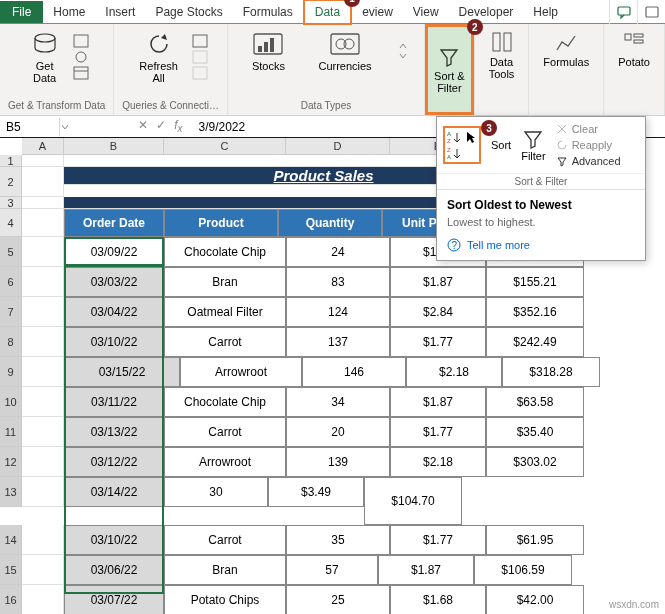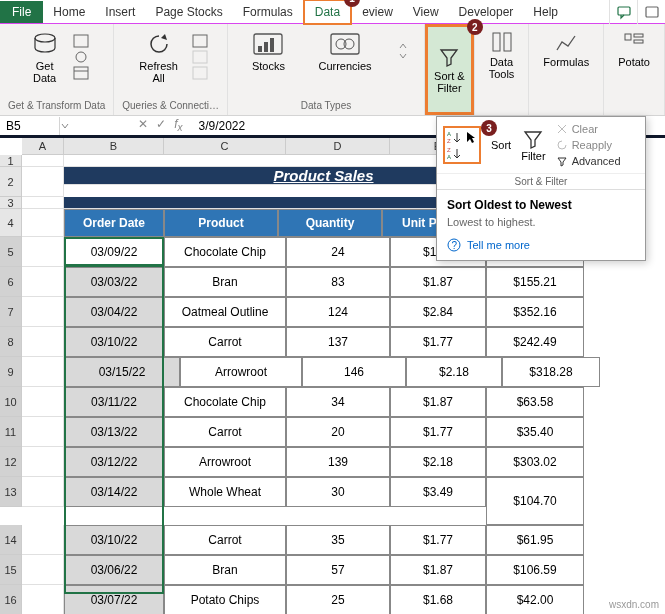--- a/index.html
+++ b/index.html
@@ -14,21 +14,21 @@
 .ribbon { display: flex; height: 92px; border-bottom: 1px solid #d4d4d4; background: #f3f2f1; }
 .ribbon-group { display: flex; flex-direction: column; align-items: center; padding: 4px 8px; border-right: 1px solid #e1e1e1; justify-content: space-between; }
 .ribbon-group-label { font-size: 10px; color: #666; margin-top: 2px; white-space: nowrap; }
 .ribbon-btns { display: flex; gap: 4px; align-items: center; }
 .big-btn { display: flex; flex-direction: column; align-items: center; padding: 2px 6px; font-size: 11px; text-align: center; gap: 2px; cursor: pointer; }
 .big-btn.highlight { border: 3px solid #ed7d31; background: #d4e8d4; position: relative; }
 .small-icons { display: flex; flex-direction: column; gap: 2px; margin-left: 4px; }
 
 svg { display: block; }
 
-.formula-bar { display: flex; align-items: center; height: 22px; border-bottom: 3px solid #0f172a; font-size: 12px; }
+.formula-bar { display: flex; align-items: center; height: 22px; border-bottom: 1px solid #0f172a; font-size: 12px; }
 .name-box { width: 60px; padding: 2px 6px; border-right: 1px solid #d4d4d4; }
 .fb-icons { display: flex; gap: 8px; padding: 0 8px; color: #888; }
 .fb-content { padding: 2px 8px; flex: 1; }
 .col-headers { display: flex; margin-left: 22px; }
 .col-h { background: #e6e6e6; border-right: 1px solid #ccc; border-bottom: 1px solid #ccc; text-align: center; font-size: 11px; padding: 2px 0; color: #333; }
 .row-h { width: 22px; background: #e6e6e6; border-right: 1px solid #ccc; border-bottom: 1px solid #ccc; text-align: center; font-size: 11px; color: #333; display: flex; align-items: center; justify-content: center; }
 .row-h.sel { background: #d2d2d2; }
 .grid-body { display: flex; flex-direction: column; }
 .grid-row { display: flex; }
 
@@ -288,21 +288,21 @@
           <div class="cell date-cell" style="width:100px;height:30px">03/03/22</div>
           <div class="cell data-cell" style="width:122px;height:30px">Bran</div>
           <div class="cell data-cell" style="width:104px;height:30px">83</div>
           <div class="cell data-cell" style="width:96px;height:30px">$1.87</div>
           <div class="cell data-cell" style="width:98px;height:30px">$155.21</div>
         </div>
         <div class="grid-row">
           <div class="row-h sel" style="height:30px">7</div>
           <div class="cell" style="width:42px;height:30px"></div>
           <div class="cell date-cell" style="width:100px;height:30px">03/04/22</div>
-          <div class="cell data-cell" style="width:122px;height:30px">Oatmeal Outline</div>
+          <div class="cell data-cell" style="width:122px;height:30px">Oatmeal Filter</div>
           <div class="cell data-cell" style="width:104px;height:30px">124</div>
           <div class="cell data-cell" style="width:96px;height:30px">$2.84</div>
           <div class="cell data-cell" style="width:98px;height:30px">$352.16</div>
         </div>
         <div class="grid-row">
           <div class="row-h sel" style="height:30px">8</div>
           <div class="cell" style="width:42px;height:30px"></div>
           <div class="cell date-cell" style="width:100px;height:30px">03/10/22</div>
           <div class="cell data-cell" style="width:122px;height:30px">Carrot</div>
           <div class="cell data-cell" style="width:104px;height:30px">137</div>
@@ -342,40 +342,39 @@
           <div class="cell date-cell" style="width:100px;height:30px">03/12/22</div>
           <div class="cell data-cell" style="width:122px;height:30px">Arrowroot</div>
           <div class="cell data-cell" style="width:104px;height:30px">139</div>
           <div class="cell data-cell" style="width:96px;height:30px">$2.18</div>
           <div class="cell data-cell" style="width:98px;height:30px">$303.02</div>
         </div>
         <div class="grid-row">
           <div class="row-h sel" style="height:30px">13</div>
           <div class="cell" style="width:42px;height:30px"></div>
           <div class="cell date-cell" style="width:100px;height:30px">03/14/22</div>
-          <div class="cell data-cell" style="width:122px;height:30px">Whole Wheat</div>
           <div class="cell data-cell" style="width:104px;height:30px">30</div>
           <div class="cell data-cell" style="width:96px;height:30px">$3.49</div>
           <div class="cell data-cell" style="width:98px;height:48px">$104.70</div>
         </div>
         <div class="grid-row">
           <div class="row-h sel" style="height:30px">14</div>
           <div class="cell" style="width:42px;height:30px"></div>
           <div class="cell date-cell" style="width:100px;height:30px">03/10/22</div>
           <div class="cell data-cell" style="width:122px;height:30px">Carrot</div>
           <div class="cell data-cell" style="width:104px;height:30px">35</div>
           <div class="cell data-cell" style="width:96px;height:30px">$1.77</div>
           <div class="cell data-cell" style="width:98px;height:30px">$61.95</div>
         </div>
         <div class="grid-row">
           <div class="row-h sel" style="height:30px">15</div>
           <div class="cell" style="width:42px;height:30px"></div>
           <div class="cell date-cell" style="width:100px;height:30px">03/06/22</div>
           <div class="cell data-cell" style="width:122px;height:30px">Bran</div>
-          <div class="cell data-cell" style="width:104px;height:30px">57</div>
+          <div class="cell data-cell" style="width:92px;height:30px">57</div>
           <div class="cell data-cell" style="width:96px;height:30px">$1.87</div>
           <div class="cell data-cell" style="width:98px;height:30px">$106.59</div>
         </div>
         <div class="grid-row">
           <div class="row-h sel" style="height:30px">16</div>
           <div class="cell" style="width:42px;height:30px"></div>
           <div class="cell date-cell" style="width:100px;height:30px">03/07/22</div>
           <div class="cell data-cell" style="width:122px;height:30px">Potato Chips</div>
           <div class="cell data-cell" style="width:104px;height:30px">25</div>
           <div class="cell data-cell" style="width:96px;height:30px">$1.68</div>

